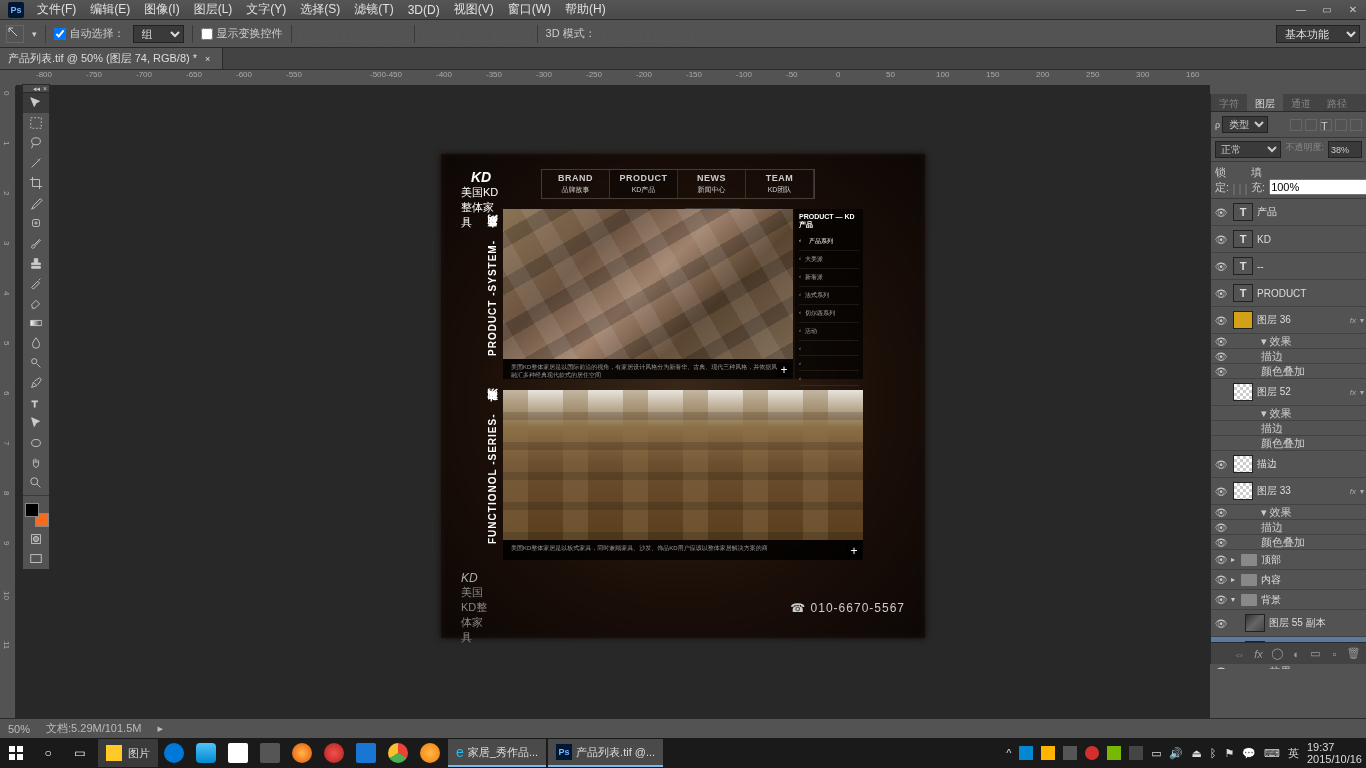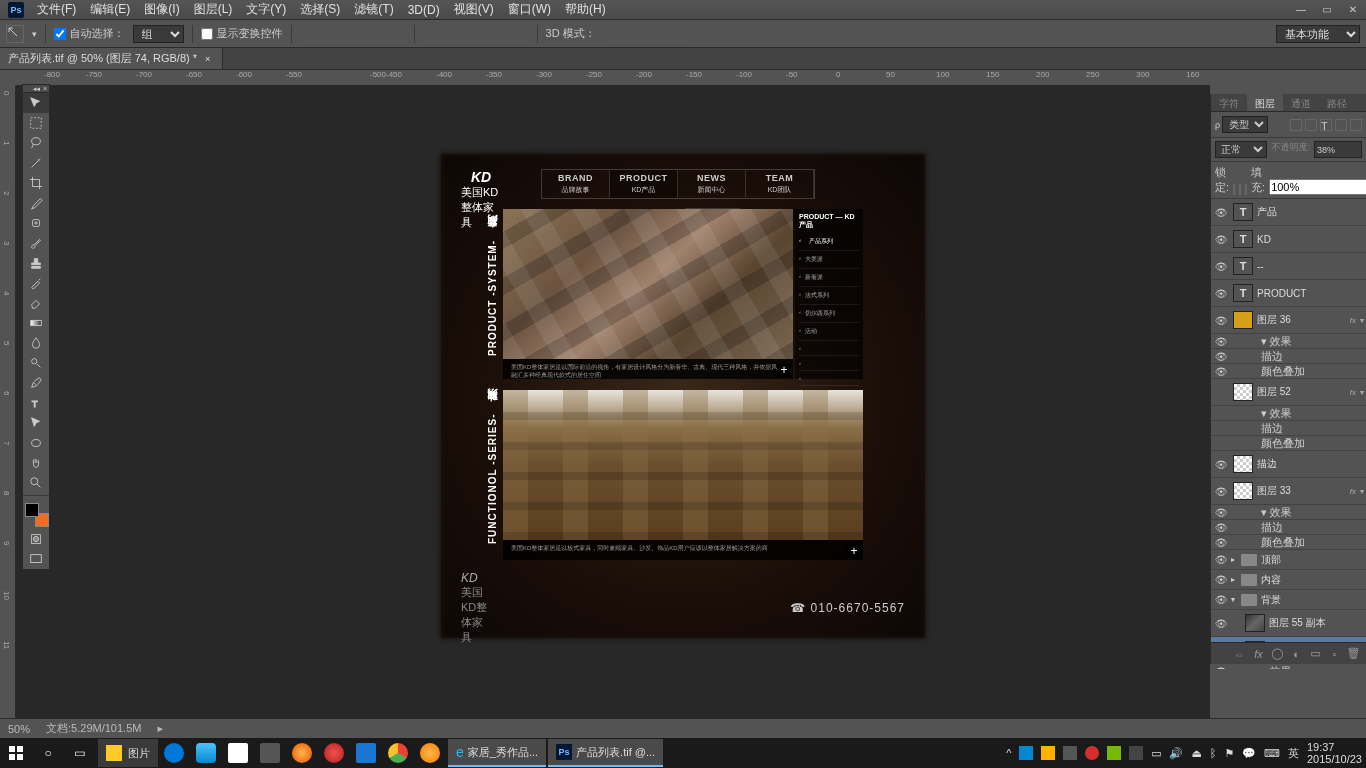--- a/index.html
+++ b/index.html
@@ -78,21 +78,21 @@
 .panel-tabs{height:18px;display:flex;background:#434343;border-bottom:1px solid #2a2a2a}
 .ptab{padding:3px 8px;font-size:10px;color:#888;cursor:default}
 .ptab.active{background:#535353;color:#ddd}
 .layer-controls{padding:4px;display:flex;gap:2px;align-items:center;border-bottom:1px solid #3a3a3a}
 .layer-controls select{background:#3a3a3a;border:1px solid #222;color:#ccc;font-size:10px;padding:1px 2px}
 .layer-controls .icons{display:flex;gap:3px;margin-left:auto}
 .layer-controls .ico{width:12px;height:12px;border:1px solid #666}
 .blend-row{padding:3px 4px;display:flex;gap:4px;font-size:9px;border-bottom:1px solid #3a3a3a}
 .blend-row select{flex:1;background:#3a3a3a;border:1px solid #222;color:#ccc;font-size:10px;padding:1px}
 .blend-row .lbl{color:#888;font-size:9px}
-.blend-row input{width:48px;background:#3a3a3a;border:1px solid #222;color:#ccc;font-size:9px;padding:1px 2px}
+.blend-row input{width:34px;background:#3a3a3a;border:1px solid #222;color:#ccc;font-size:9px;padding:1px 2px}
 .lock-row{padding:3px 4px;display:flex;align-items:flex-end;gap:4px;font-size:9px;border-bottom:1px solid #3a3a3a}
 .lock-row .ico{width:11px;height:11px;border:1px solid #666}
 .layers-list{overflow-y:auto;height:calc(100% - 100px)}
 .layer{display:flex;align-items:center;height:27px;border-bottom:1px solid #424242;padding-left:2px}
 .layer.sel{background:#5b7aa0}
 .layer .eye{width:16px;height:16px;display:flex;align-items:center;justify-content:center;font-size:10px;color:#ccc}
 .layer .thumb{width:20px;height:18px;background:#fff;margin:0 4px;border:1px solid #222;flex-shrink:0}
 .layer .thumb.checker{background:repeating-conic-gradient(#ccc 0 25%,#fff 0 50%) 0 0/6px 6px}
 .layer .thumb.T{background:#535353;display:flex;align-items:center;justify-content:center;color:#ddd;font-weight:bold}
 .layer .thumb.yellow{background:#d4a017}
@@ -188,21 +188,21 @@
   <div class="right-opt">
       <select class="opt-select"><option>基本功能</option></select>
     </div>
 </div>
 
 <div class="doctab">
   <div class="tab"><span>产品列表.tif @ 50% (图层 74, RGB/8) *</span><span class="x">×</span></div>
 </div>
 
 <div class="ruler-h" id="rulerH">
-    <span class="tick" style="left: 28px;">-800</span>
+    <span class="tick" style="left: 20px;">-800</span>
     <span class="tick" style="left: 70px;">-750</span>
     <span class="tick" style="left: 120px;">-700</span>
     <span class="tick" style="left: 170px;">-650</span>
     <span class="tick" style="left: 220px;">-600</span>
     <span class="tick" style="left: 270px;">-550</span>
     <span class="tick" style="left: 320px; margin-left: 34px;">-500</span>
     <span class="tick" style="left: 370px;">-450</span>
     <span class="tick" style="left: 420px;">-400</span>
     <span class="tick" style="left: 470px;">-350</span>
     <span class="tick" style="left: 520px;">-300</span>
@@ -672,16 +672,16 @@
     <span>▭</span>
     <span>🔊</span>
     <span>⏏</span>
     <span>ᛒ</span>
     <span>⚑</span>
     <span>💬</span>
     <span>⌨</span>
     <span>英</span>
     <div class="clock">
         <div>19:37</div>
-        <div>2015/10/23</div>
+        <div>2015/10/16</div>
       </div>
   </div>
 </div>
 
 </body></html>

